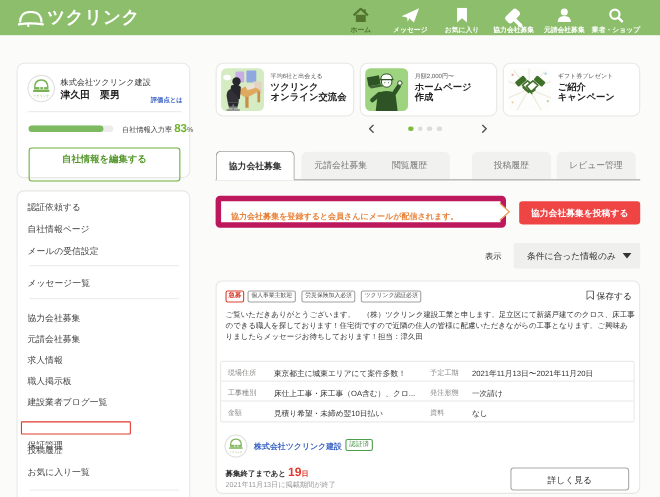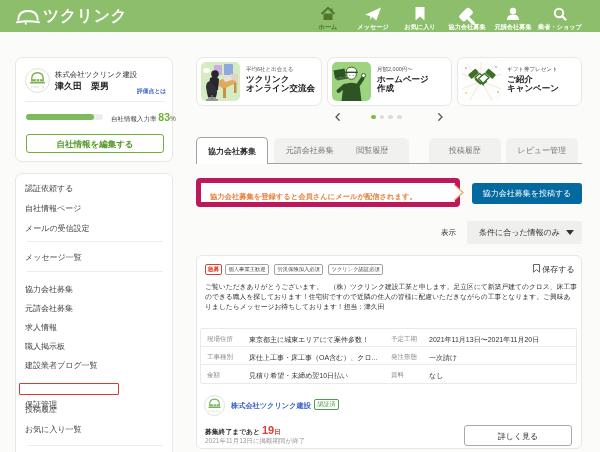--- a/index.html
+++ b/index.html
@@ -26,21 +26,21 @@
 .csm{position:absolute;left:49px;top:7.5px;font-size:5.5px;color:#555;white-space:nowrap;}
 .cti{position:absolute;left:49px;top:16.5px;font-size:8.5px;line-height:9.5px;font-weight:bold;color:#222;white-space:nowrap;}
 
 .tab{position:absolute;font-size:8px;text-align:center;white-space:nowrap;}
 .tabA{left:196px;top:137px;width:72px;height:27px;background:#fff;border:1px solid #a2a2a0;border-bottom:none;border-radius:5px 5px 0 0;font-weight:bold;color:#333;line-height:27px;z-index:2;}
 .tabI{top:138px;width:72.5px;height:25px;background:#f1f1ef;border-radius:5px 5px 0 0;color:#777;line-height:26px;}
 #tabline{position:absolute;left:196px;top:163px;width:386px;border-top:1px solid #a2a2a0;z-index:1;}
 
 #bub{position:absolute;left:196px;top:178px;width:264px;height:29px;background:#fff;border:5px solid #be185d;border-radius:4px;color:#e8823a;font-size:7.3px;font-weight:bold;line-height:27px;padding-left:9px;white-space:nowrap;}
 #bubtip{position:absolute;left:454px;top:184px;z-index:3;}
-#obtn{position:absolute;left:472px;top:183px;width:110px;height:21px;background:#0369a1;border-radius:3px;color:#fff;font-size:8px;font-weight:normal;text-align:center;line-height:21px;}
+#obtn{position:absolute;left:472px;top:183px;width:110px;height:21px;background:#ef4444;border-radius:3px;color:#fff;font-size:8px;font-weight:bold;text-align:center;line-height:21px;}
 
 #hyouji{position:absolute;left:441px;top:228px;font-size:7.5px;color:#333;}
 #dd{position:absolute;left:467px;top:221px;width:115px;height:23px;background:#efefed;border-radius:2px;font-size:8px;color:#333;line-height:23px;padding-left:12px;}
 #ddar{position:absolute;left:566px;top:230px;width:0;height:0;border-left:4px solid transparent;border-right:4px solid transparent;border-top:5.5px solid #333;}
 
 #list{left:196px;top:255px;width:386px;height:193.5px;border-radius:6px;}
 .tag{position:absolute;top:264px;height:10.5px;border:1px solid #a2a2a0;border-radius:2px;font-size:5.3px;color:#444;line-height:8.5px;padding:0 2.5px;white-space:nowrap;background:#fff;}
 #tagred{position:absolute;left:205px;top:264px;height:10.5px;border:1px solid #d8402f;border-radius:2px;font-size:5.8px;font-weight:bold;color:#d8402f;line-height:8.5px;padding:0 1.8px;background:#fff;}
 #save{position:absolute;left:533px;top:264px;font-size:8px;color:#333;}
 #body1{position:absolute;left:205px;top:282px;width:372px;font-size:6.8px;line-height:10px;color:#333;}
@@ -127,21 +127,21 @@
   </svg>
  </div>
  <div class="abs" style="left:39px;top:12px;font-size:7.4px;color:#333;white-space:nowrap;">株式会社ツクリンク建設</div>
  <div class="abs" style="left:39px;top:22px;font-size:9px;font-weight:bold;color:#222;white-space:nowrap;">津久田　栗男</div>
  <div class="abs" style="left:121px;top:28.5px;font-size:5.8px;font-weight:bold;color:#3b63c4;white-space:nowrap;">評価点とは</div>
  <div class="sdiv" style="top:43px;left:9px;width:140px;"></div>
  <div class="abs" style="left:9.5px;top:56px;width:77.5px;height:6px;background:#ececea;border-radius:3px;">
   <div style="position:absolute;left:0;top:0;width:68.5px;height:6px;background:#7db95f;border-radius:3px;"></div>
  </div>
  <div class="abs" style="left:95px;top:53px;width:54px;text-align:right;font-size:6.5px;color:#333;white-space:nowrap;">自社情報入力率 <b style="color:#6db32e;font-size:10.5px;">83</b><span style="font-size:6.5px;color:#555;">%</span></div>
- <div class="abs" style="left:10px;top:76px;width:138px;height:19px;border:1px solid #6fae3d;border-radius:3px;color:#55982a;font-size:8.5px;font-weight:bold;text-align:center;line-height:18px;">自社情報を編集する</div>
+ <div class="abs" style="left:10px;top:76px;width:138px;height:31px;border:1px solid #6fae3d;border-radius:3px;color:#55982a;font-size:8.5px;font-weight:bold;text-align:center;line-height:18px;">自社情報を編集する</div>
 </div>
 
 <div class="card" id="sc2">
  <div class="mi" style="top:9px;">認証依頼する</div>
  <div class="mi" style="top:29px;">自社情報ページ</div>
  <div class="mi" style="top:49px;">メールの受信設定</div>
  <div class="sdiv" style="top:67px;"></div>
  <div class="mi" style="top:78px;">メッセージ一覧</div>
  <div class="sdiv" style="top:97px;"></div>
  <div class="mi" style="top:110px;">協力会社募集</div>

